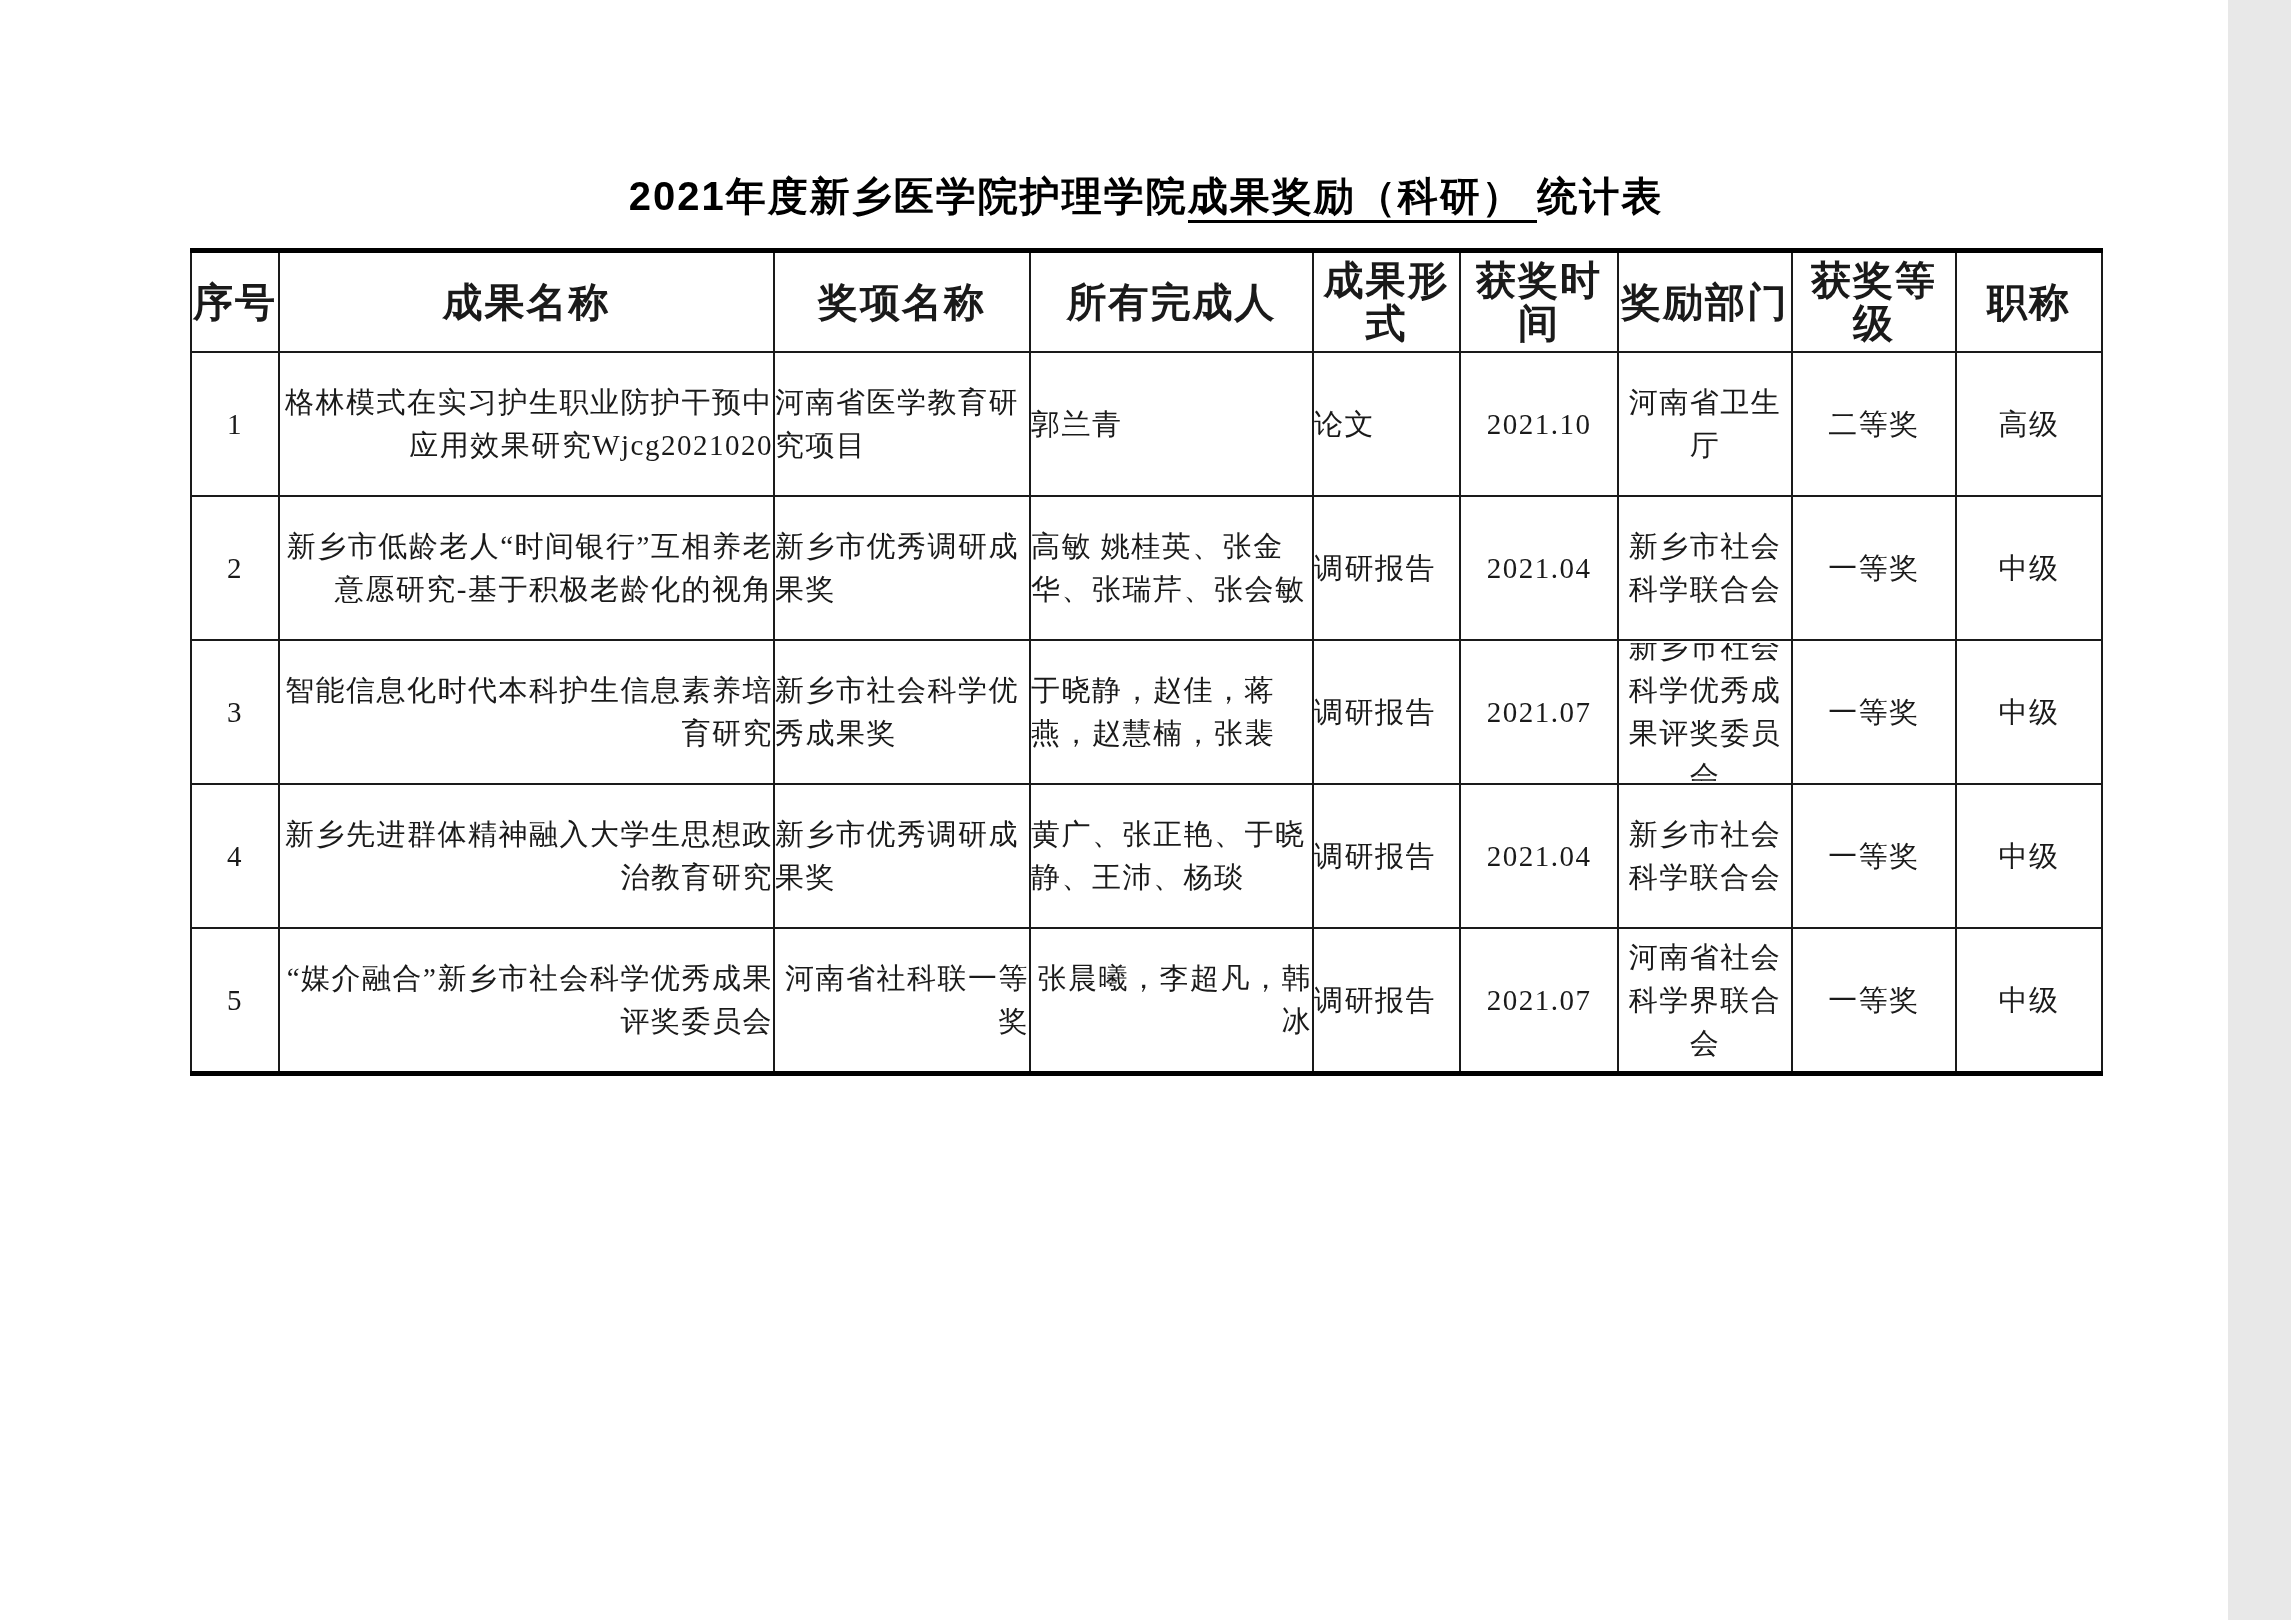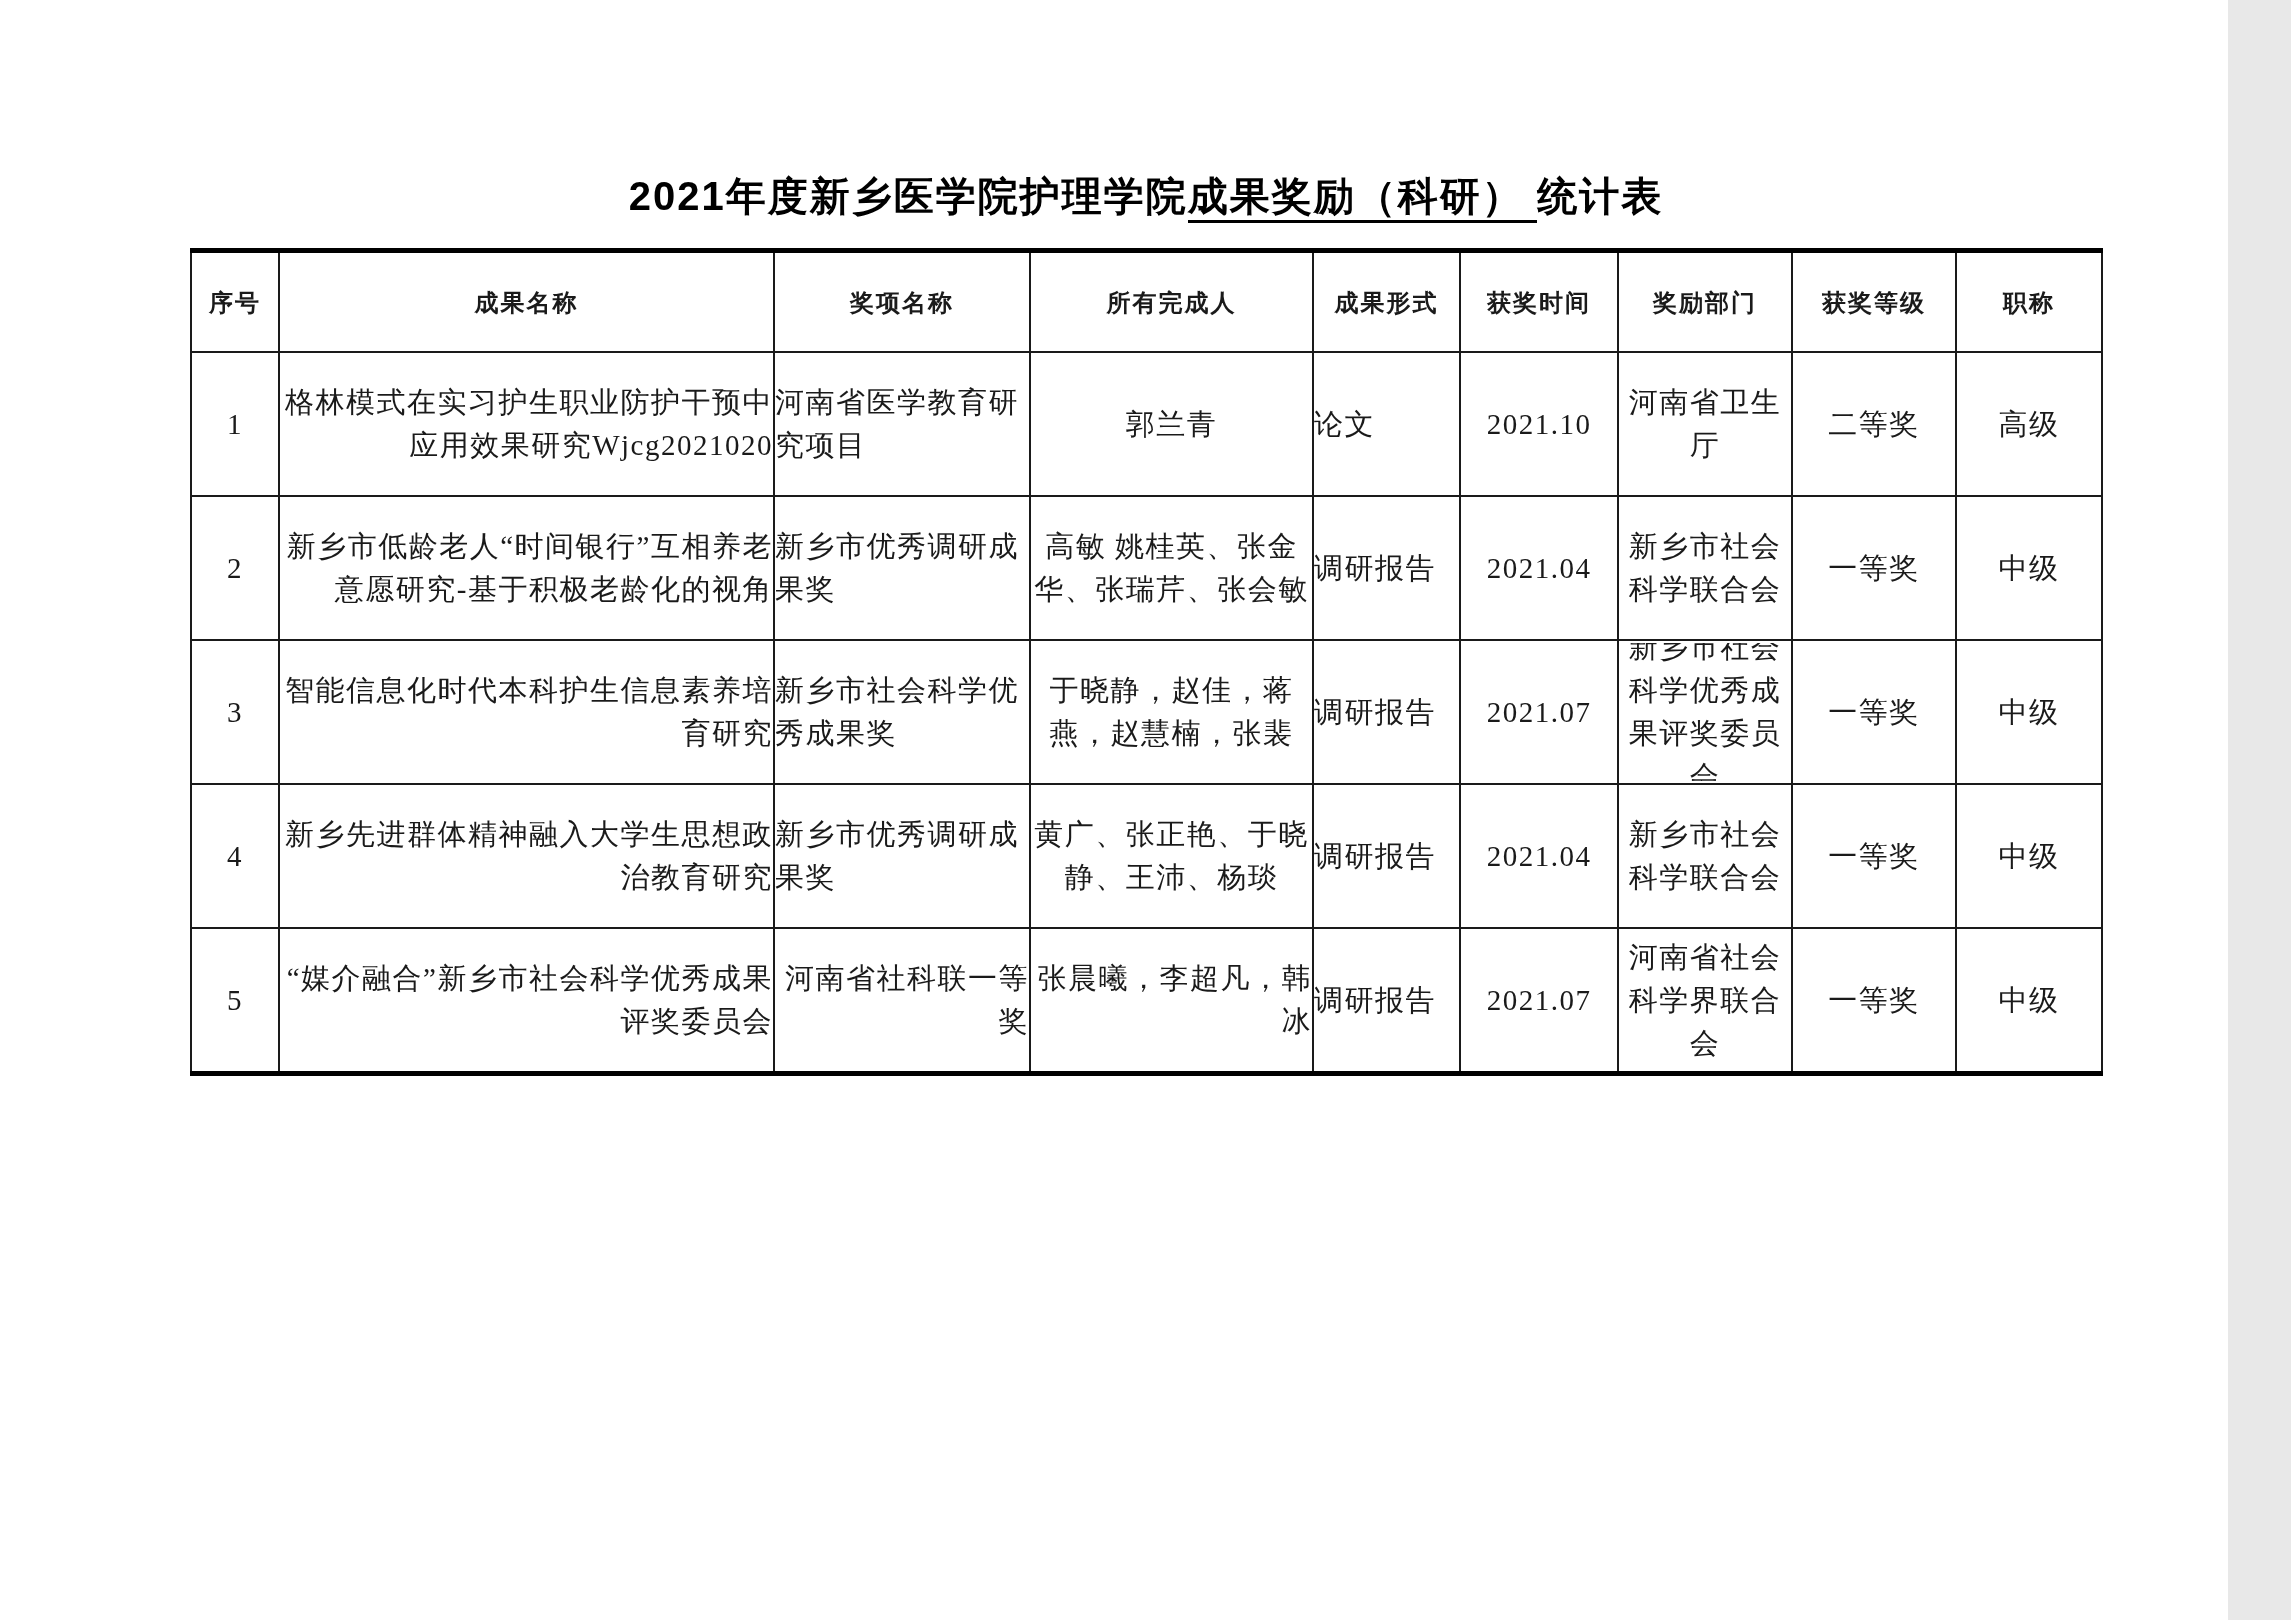--- a/index.html
+++ b/index.html
@@ -43,30 +43,30 @@
     vertical-align:middle;
     font-size:29px;
     line-height:43px;
     letter-spacing:1.5px;
     color:#1a1a1a;
     word-break:break-all;
   }
   table.stats th{
     font-family:"Liberation Sans","DejaVu Sans",sans-serif;
     font-weight:600;
-    font-size:24px;
+    font-size:40px;
     text-align:center;
     height:98px;
     letter-spacing:2px;
   }
   table.stats td{height:142px;}
   td.c-no{text-align:center;font-size:28px;}
   td.c-name{text-align:right;padding:0 9.8px 0 13.7px;letter-spacing:2px;}
   td.c-award{text-align:left;padding:0 7.8px 0 11.8px;}
-  td.c-authors{text-align:center;padding:0 7.8px 0 11.8px;}
+  td.c-authors{text-align:left;padding:0 7.8px 0 11.8px;}
   td.c-form{text-align:left;padding:0 3.9px 0 9.8px;font-family:Liberation Serif, serif;}
   td.c-date{text-align:center;letter-spacing:0.5px;}
   td.c-dept{text-align:center;padding:0 21.6px;}
   td.c-grade{text-align:center;}
   td.c-rank{text-align:center;border-radius:26px;}
   td.center{text-align:right;}
   .clipbox{
     height:138px;
     display:flex;
     align-items:center;

